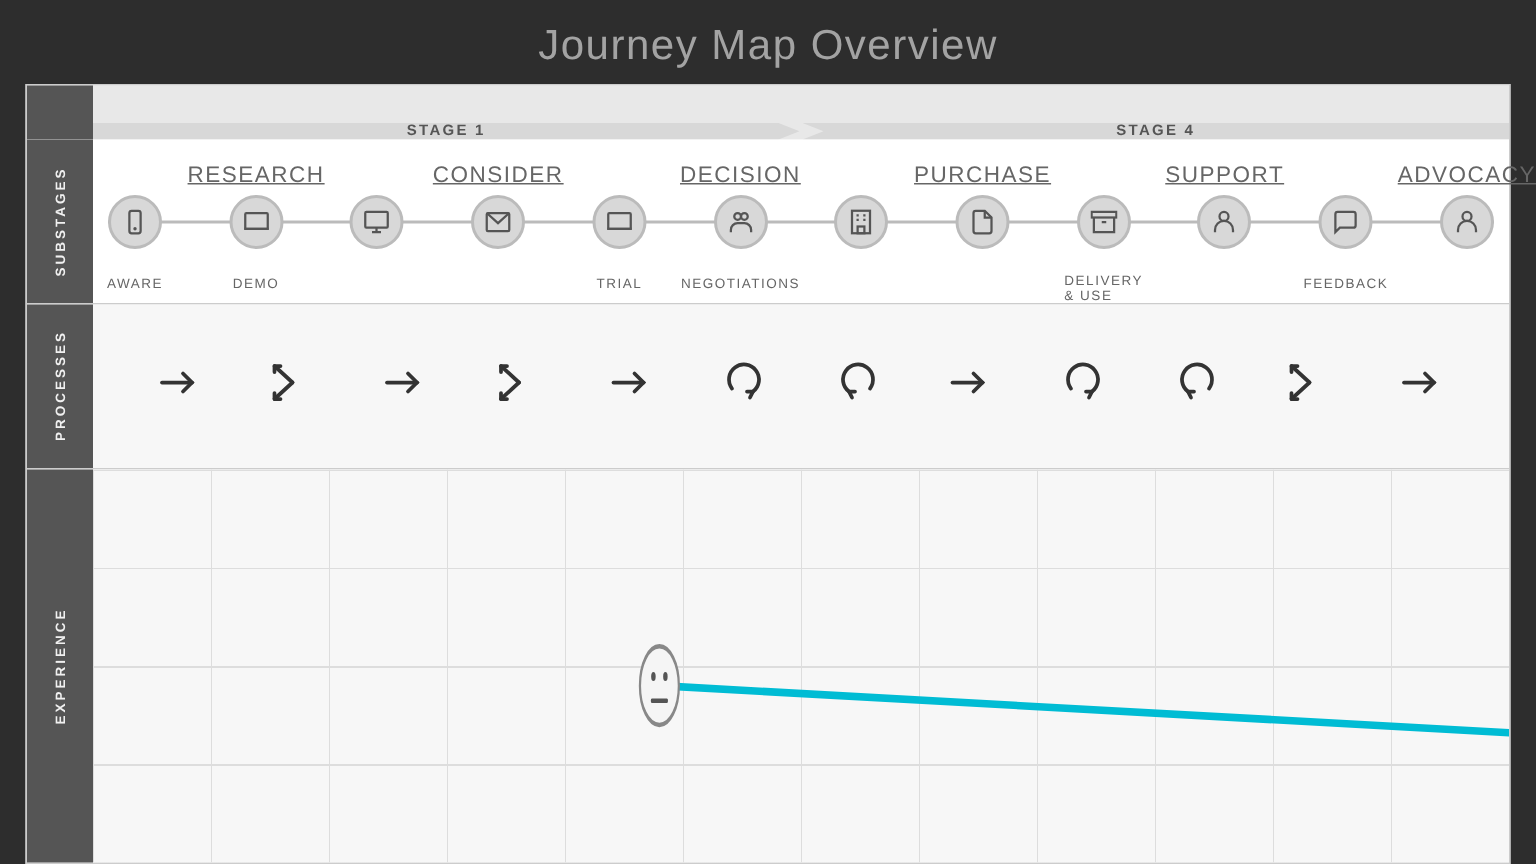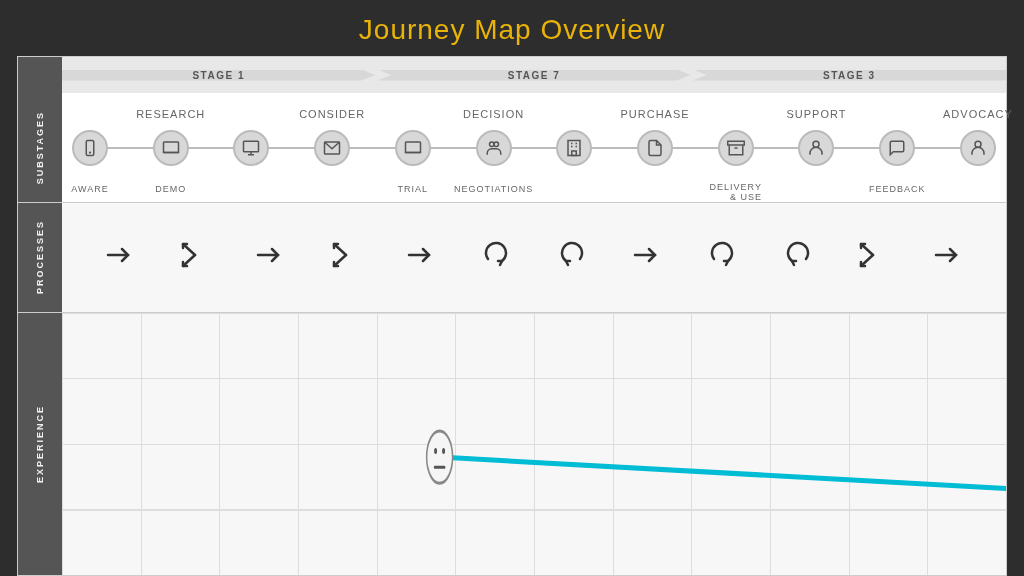--- a/index.html
+++ b/index.html
@@ -7,21 +7,21 @@
       background: #2d2d2d;
       font-family: 'Segoe UI', Arial, sans-serif;
       width: 1024px;
       height: 576px;
       overflow: hidden;
       display: flex;
       flex-direction: column;
       align-items: center;
     }
     #title {
-      color: #eab308;
+      color: #a3a3a3;
       font-size: 28px;
       font-weight: 300;
       letter-spacing: 1px;
       padding: 14px 0 10px 0;
       width: 100%;
       text-align: center;
     }
     #main-container {
       background: #f0f0f0;
       width: 990px;
@@ -94,28 +94,29 @@
       border-radius: 50%;
       background: #d8d8d8;
       border: 2px solid #bbb;
       display: flex;
       align-items: center;
       justify-content: center;
       font-size: 14px;
       color: #555;
     }
     .node-label-above {
-      font-size: 11px;
+      font-size: 15px;
       color: #666;
       letter-spacing: 1px;
       text-transform: uppercase;
       position: absolute;
       top: -22px;
       white-space: nowrap;
       text-align: right;
+      text-decoration: underline;
     }
     .node-label-below {
       font-size: 9px;
       color: #666;
       letter-spacing: 1px;
       text-transform: uppercase;
       position: absolute;
       bottom: -28px;
       white-space: nowrap;
       text-align: center;
@@ -176,21 +177,21 @@
       background: #e8e8e8;
     }
     .stage-spacer {
       width: 44px;
       background: #555;
       flex-shrink: 0;
     }
     .stages-area {
       flex: 1;
       display: flex;
-      align-items: center;
+      align-items: flex-end;
     }
     .stage-arrow {
       flex: 1;
       display: flex;
       align-items: center;
       justify-content: center;
       background: #d8d8d8;
       position: relative;
       font-size: 10px;
       font-weight: 700;
@@ -211,22 +212,21 @@
 <body>
 
 <div id="title">Journey Map Overview</div>
 
 <div id="main-container">
 
   <div class="stage-header-row">
     <div class="stage-spacer"></div>
     <div class="stages-area">
       <div class="stage-arrow">STAGE 1</div>
-      <div class="stage-arrow">STAGE 7</div>
-      <div class="stage-arrow">STAGE 3</div>
+      <div class="stage-arrow">STAGE 4</div>
     </div>
   </div>
 
   <div id="substages-row">
     <div class="row-label-cell">
       <span class="row-label-text">SUBSTAGES</span>
     </div>
     <div id="substages-content">
       <div class="journey-line"></div>
       <div class="substages-nodes" id="substages-nodes-container">
@@ -309,21 +309,21 @@
             </div>
           </div>
           <div class="substage-node">
             <div class="node-circle">
               <svg width="18" height="18" viewBox="0 0 24 24" fill="none" stroke="#555" stroke-width="2">
                 <polyline points="21,8 21,21 3,21 3,8"></polyline>
                 <rect x="1" y="3" width="22" height="5"></rect>
                 <line x1="10" y1="12" x2="14" y2="12"></line>
               </svg>
             </div>
-            <span class="node-label-below two-line" style="white-space: pre; text-align: right;">DELIVERY
+            <span class="node-label-below two-line" style="white-space: pre; text-align: left;">DELIVERY
 &amp; USE</span>
           </div>
           <div class="substage-node">
             <span class="node-label-above">SUPPORT</span>
             <div class="node-circle">
               <svg width="18" height="18" viewBox="0 0 24 24" fill="none" stroke="#555" stroke-width="2">
                 <circle cx="12" cy="7" r="4"></circle>
                 <path d="M4 21v-2a8 8 0 0 1 16 0v2"></path>
               </svg>
             </div>

